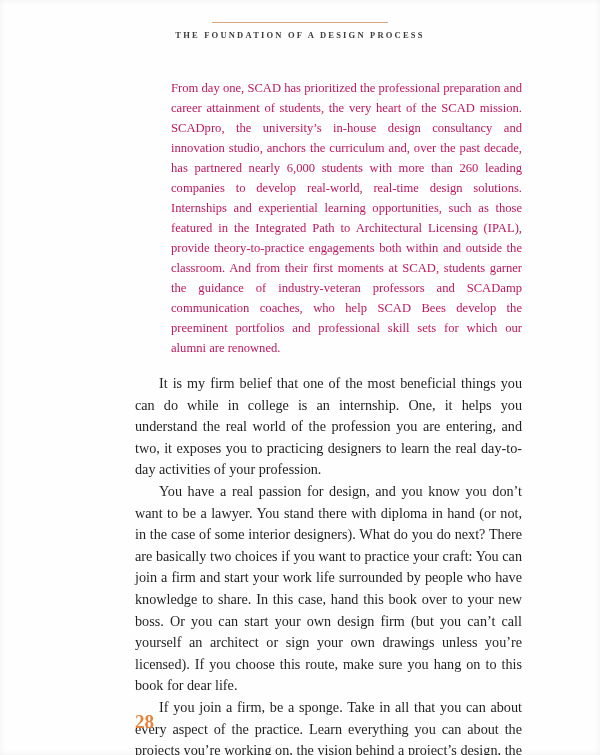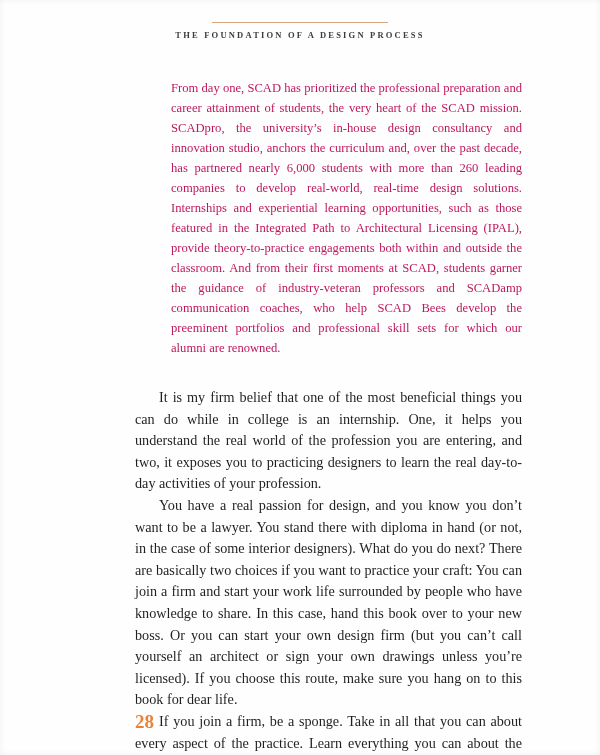--- a/index.html
+++ b/index.html
@@ -49,21 +49,21 @@
   }
   .body-para {
     margin: 0;
     font-size: 14.2px;
     line-height: 21.6px;
     text-align: justify;
     text-indent: 24px;
     color: #1f1f1f;
   }
   .body-para.first {
-    margin-top: 29px;
+    margin-top: 15px;
   }
   .page-number {
     position: absolute;
     left: 135px;
     bottom: 22px;
     font-size: 19px;
     font-weight: bold;
     color: #e8823a;
     text-align: right;
   }

